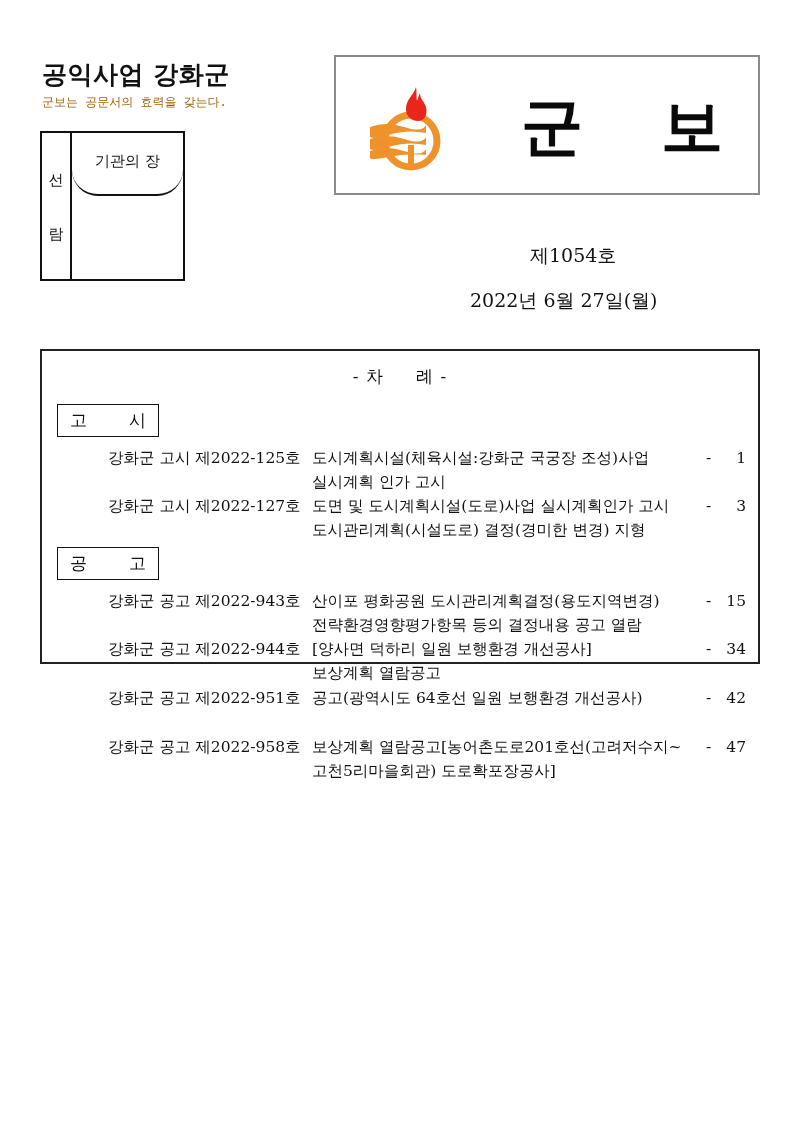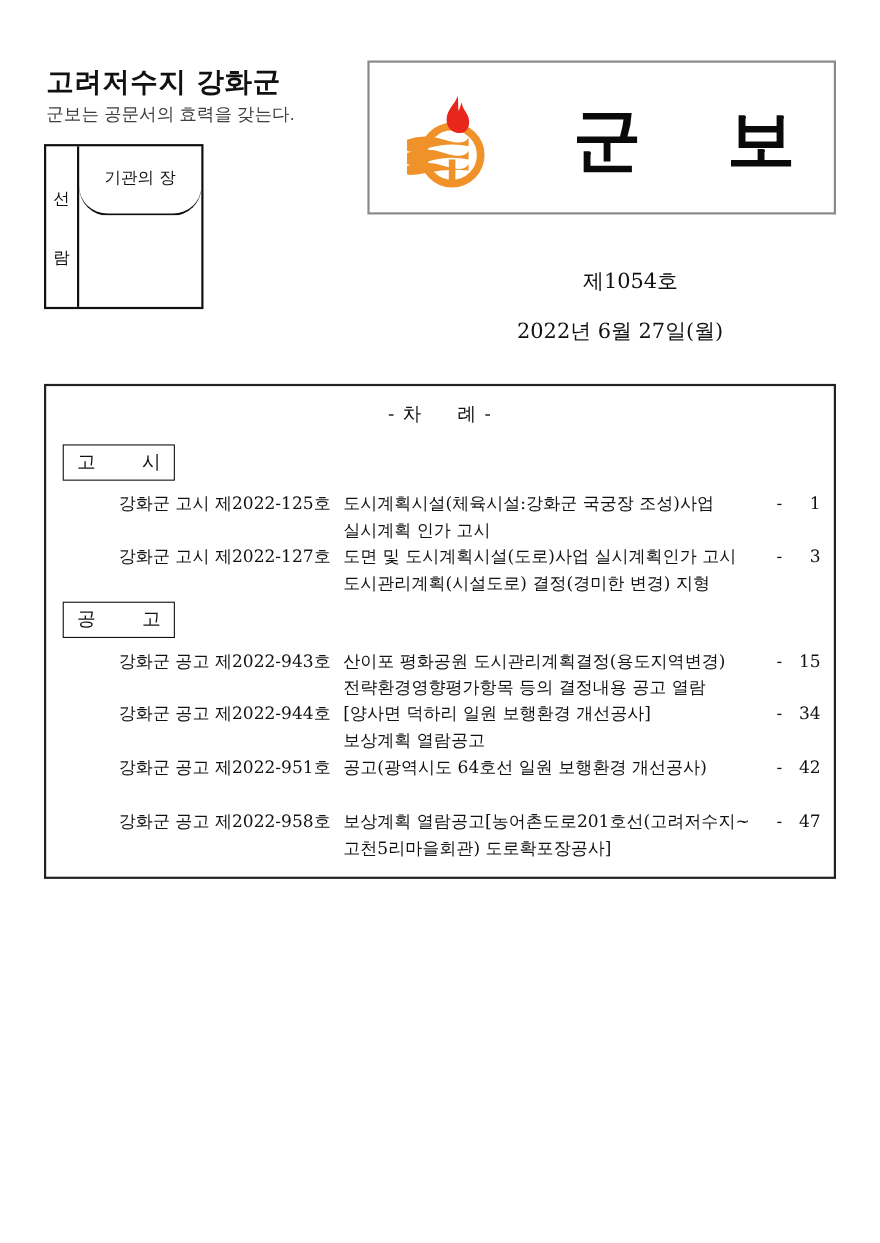--- a/index.html
+++ b/index.html
@@ -1,49 +1,49 @@
 <!DOCTYPE html>
 <html><head>
 <meta charset="utf-8">
 <style>
   html, body { margin: 0; padding: 0; background: #ffffff; }
   body { width: 800px; height: 1130px; position: relative; overflow: hidden;
          font-family: "DejaVu Serif", "Liberation Serif", serif; color: #111; }
   .abs { position: absolute; }
   .org-title { left: 42px; top: 58px; font-family: "DejaVu Sans", "Liberation Sans", sans-serif;
                font-weight: bold; font-size: 25px; letter-spacing: 0.5px; color: #111; }
-  .org-sub { left: 42px; top: 94px; font-family: Liberation Sans, sans-serif;
-             font-size: 16px; color: #404040; }
+  .org-sub { left: 42px; top: 94px; font-family: Liberation Mono, monospace;
+             font-size: 12px; color: #a16207; }
   .review-box { left: 40px; top: 131px; width: 145px; height: 150px; border: 2px solid #111; box-sizing: border-box; }
   .review-left { position: absolute; left: 0; top: 0; width: 30px; height: 100%; border-right: 2px solid #111; box-sizing: border-box; }
   .review-left span { position: absolute; left: 0; width: 100%; text-align: center; font-size: 15px;
                       font-family: "DejaVu Sans", "Liberation Sans", sans-serif; }
   .review-head { position: absolute; left: 30px; top: 0; right: 0; height: 63px; border-bottom: 2px solid #111;
                  box-sizing: border-box; text-align: center; line-height: 56px; font-size: 15px;
                  font-family: "DejaVu Sans", "Liberation Sans", sans-serif; border-radius: 26px; }
   .banner { left: 334px; top: 55px; width: 426px; height: 140px; border: 2px solid #8a8a8a; box-sizing: border-box; background: #fff; }
   .banner-logo { position: absolute; left: 28px; top: 28px; width: 90px; height: 90px; }
   .banner-char { position: absolute; top: 28px; font-family: "DejaVu Sans", "Liberation Sans", sans-serif;
                  font-weight: bold; font-size: 62px; color: #0a0a0a; }
   .issue-no { left: 530px; top: 243px; font-size: 19px; }
   .issue-date { left: 470px; top: 288px; font-size: 19px; }
-  .toc { left: 40px; top: 349px; width: 720px; height: 450px; border: 2px solid #222; box-sizing: border-box; }
+  .toc { left: 40px; top: 349px; width: 720px; height: 315px; border: 2px solid #222; box-sizing: border-box; }
   .toc-title { position: absolute; left: 0; right: 0; top: 14px; text-align: center; font-size: 17px; letter-spacing: 1px; }
   .sec-box { position: absolute; left: 15px; width: 102px; height: 33px; border: 1.5px solid #111; box-sizing: border-box;
              font-size: 17px; line-height: 30px; padding: 0 12px; display: flex; justify-content: space-between; }
   .entry { position: absolute; left: 0; right: 0; font-size: 15.5px; line-height: 24px; }
   .entry .num { position: absolute; left: 34px; top: 0; white-space: nowrap; margin-left: 32px; }
   .entry .desc { position: absolute; left: 270px; top: 0; width: 395px; }
   .entry .dash { position: absolute; left: 664px; top: 0; }
   .entry .page { position: absolute; right: 12px; top: 0; text-align: right; }
 </style>
 </head>
 <body>
 
-<div class="abs org-title">고려저수지 강화군</div>
+<div class="abs org-title">공익사업 강화군</div>
 <div class="abs org-subtitle org-sub">군보는 공문서의 효력을 갖는다.</div>
 
 <div class="abs review-box">
   <div class="review-left">
     <span style="top:38px">선</span>
     <span style="top:92px">람</span>
   </div>
   <div class="review-head">기관의 장</div>
 </div>
 

